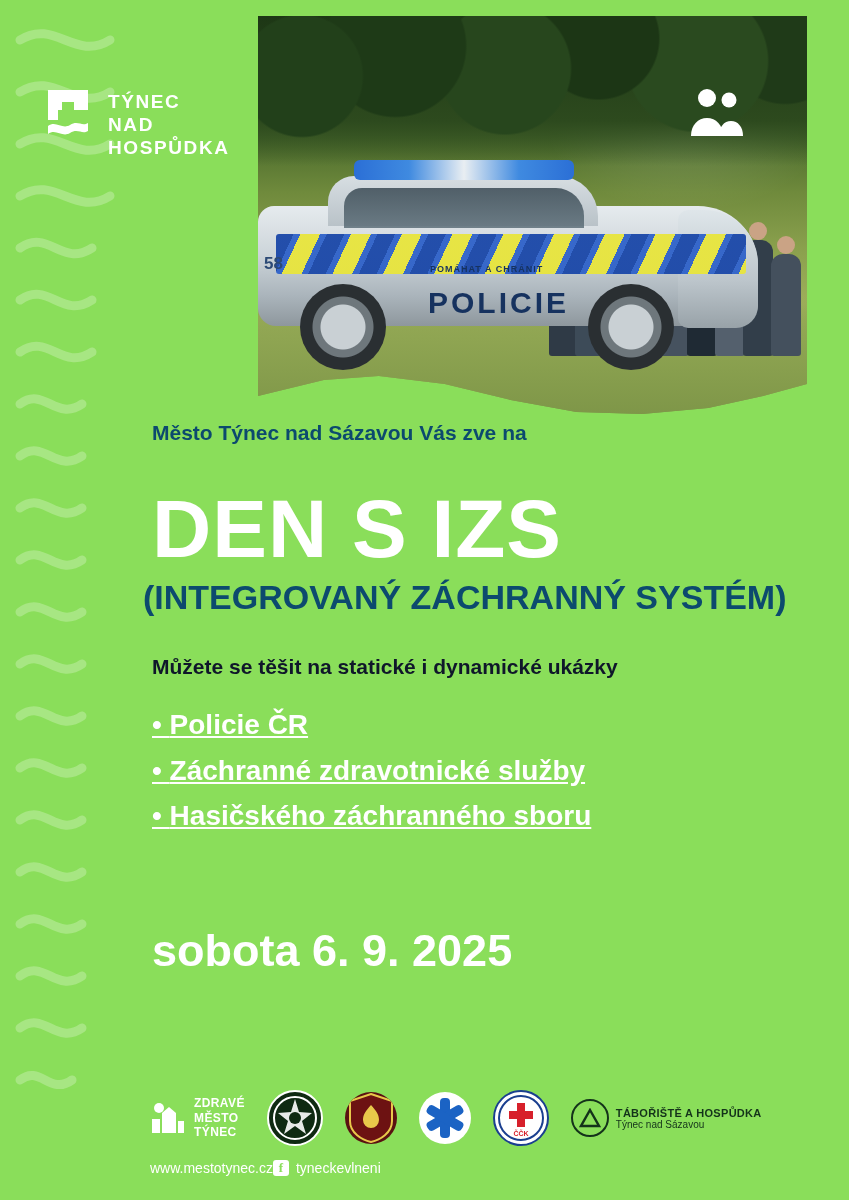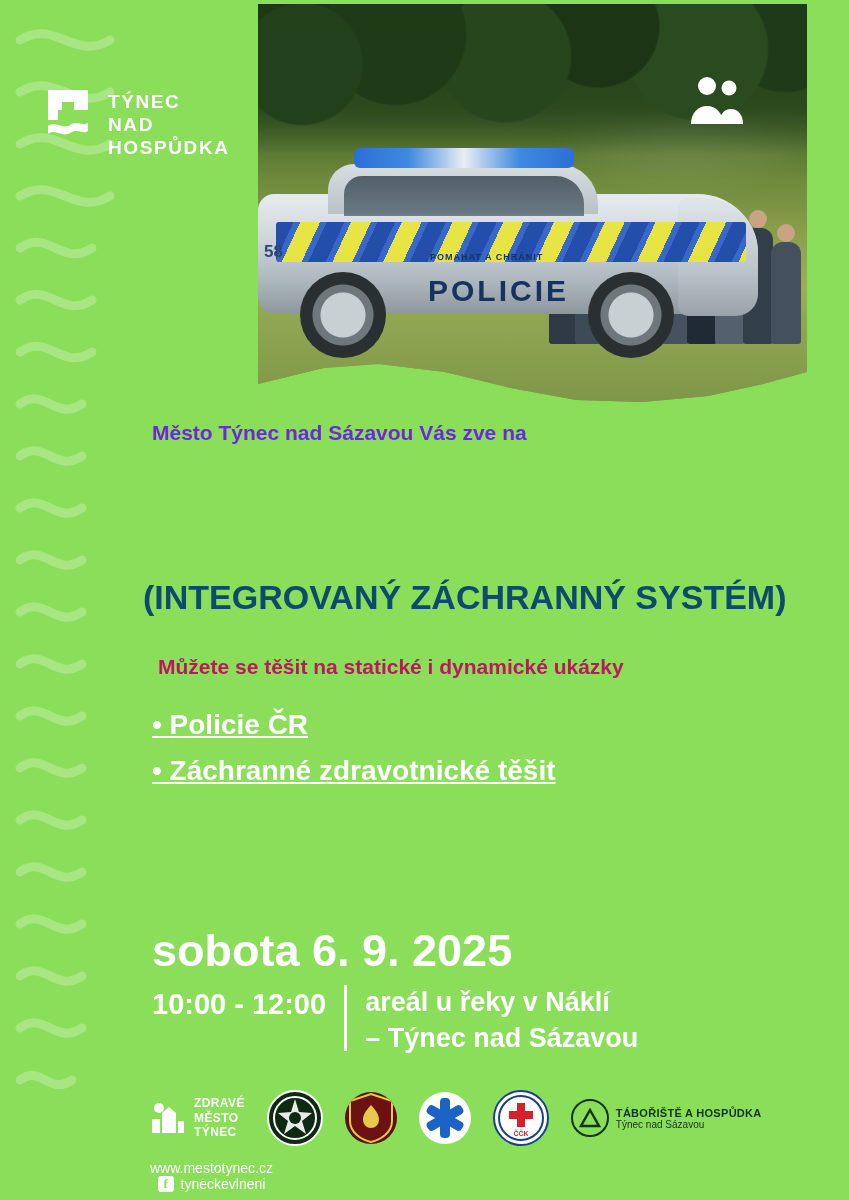--- a/index.html
+++ b/index.html
@@ -26,21 +26,21 @@
     width: 150px;
     height: 1200px;
     opacity: 0.55;
     pointer-events: none;
   }
 
   
   .photo-block {
     position: absolute;
     left: 258px;
-    top: 4px;
+    top: 16px;
     width: 549px;
     height: 400px;
     overflow: hidden;
   }
   .photo {
     position: absolute;
     inset: 0;
     background:
       radial-gradient(ellipse 200px 120px at 78% 28%, rgba(255,255,255,0.13), transparent 70%),
       linear-gradient(180deg, #2c4a22 0%, #3a5a26 16%, #4a6a2c 30%, #6f8a3c 44%, #8aa04d 58%, #9fae5b 72%, #8fa552 88%, #7a9448 100%);
@@ -196,21 +196,21 @@
     font: 700 19px/1.22 "Liberation Sans", sans-serif;
     letter-spacing: 1.6px;
     padding-top: 2px;
   }
 
   
   .invite {
     position: absolute;
     left: 152px;
     top: 421px;
-    color: #6d28d9;
+    color: #0c4a6e;
     font: 700 21px "Liberation Sans", sans-serif;
   }
   .title-main {
     position: absolute;
     left: 152px;
     top: 488px;
     color: #ffffff;
     font: 700 82px/1 "Liberation Sans", sans-serif;
     letter-spacing: 1px;
   }
@@ -218,23 +218,22 @@
     position: absolute;
     left: 143px;
     top: 580px;
     color: #0c4a6e;
     font: 700 34px/1 "Liberation Sans", sans-serif;
   }
   .lead {
     position: absolute;
     left: 152px;
     top: 655px;
-    color: #be185d;
+    color: #0f172a;
     font: 700 21px "Liberation Sans", sans-serif;
-    margin-left: 6px;
   }
   .bullets {
     position: absolute;
     left: 152px;
     top: 702px;
     margin: 0;
     padding: 0;
     list-style: none;
     color: #ffffff;
   }
@@ -334,21 +333,20 @@
   }
 
   .footer-links {
     position: absolute;
     left: 150px;
     top: 1160px;
     display: flex;
     align-items: center;
     color: #ffffff;
     font: 400 14px "Liberation Sans", sans-serif;
-    flex-direction: column;
   }
   .fb {
     display: flex;
     align-items: center;
     gap: 7px;
   }
   .fb-mark {
     width: 16px;
     height: 16px;
     border-radius: 3px;
@@ -436,38 +434,32 @@
       <path d="M4 38c8-6 14 4 22-1s12 2 18-2v8c-6 4-10-3-18 2s-14-5-22 1z" fill="#ffffff"></path>
     </svg>
     <div class="logo-text">
       <div>TÝNEC</div>
       <div>NAD</div>
       <div>HOSPŮDKA</div>
     </div>
   </div>
 
   <div class="invite">Město Týnec nad Sázavou Vás zve na</div>
+  <div class="title-main">DEN S IZS</div>
   <div class="title-sub">(INTEGROVANÝ ZÁCHRANNÝ SYSTÉM)</div>
   <div class="lead">Můžete se těšit na statické i dynamické ukázky</div>
 
   <ul class="bullets">
     <li>Policie ČR</li>
-    <li>Záchranné zdravotnické těšit</li>
+    <li>Záchranné zdravotnické služby</li>
+    <li>Hasičského záchranného sboru</li>
   </ul>
 
   <div class="date-line">sobota 6. 9. 2025</div>
 
-  <div class="time-place">
-    <div class="time">10:00 - 12:00</div>
-    <div class="divider-v"></div>
-    <div class="place">
-      <div>areál u řeky v Náklí</div>
-      <div>– Týnec nad Sázavou</div>
-    </div>
-  </div>
 
   <div class="footer-logos">
 
     <div class="healthy-city">
       <svg width="36" height="34" viewBox="0 0 36 34" aria-hidden="true">
         <circle cx="9" cy="7" r="5" fill="#ffffff"></circle>
         <path d="M2 32V18h8v14z" fill="#ffffff"></path>
         <path d="M12 32V12l7-6 7 6v20z" fill="#ffffff"></path>
         <path d="M28 32V20h6v12z" fill="#ffffff"></path>
       </svg>

